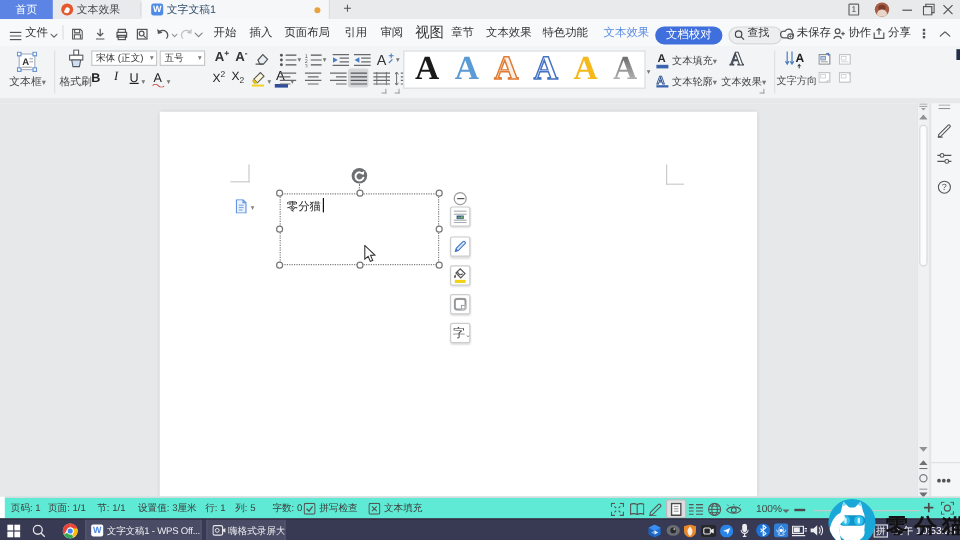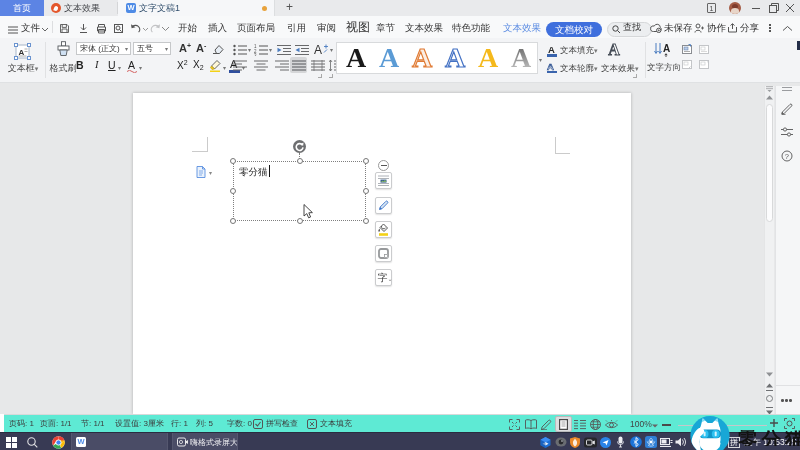--- a/index.html
+++ b/index.html
@@ -466,20 +466,21 @@
     <path d="M6.5 6.5 L6.5 0.3 A6.2 6.2 0 0 1 12.4 4.5 z" fill="#ea4335"></path>
     <path d="M6.5 0.3 A6.2 6.2 0 0 0 1.1 9.6 L4.3 5 L6.5 4 z" fill="#ea4335"></path>
     <path d="M1.1 9.6 A6.2 6.2 0 0 0 9.2 12 L6.5 6.5 z" fill="#34a853"></path>
     <path d="M12.4 4.5 A6.2 6.2 0 0 1 9.2 12 L8 8.5 z" fill="#fbbc05"></path>
     <path d="M12.4 4.5 L6.5 4.3 L8 8.5 z" fill="#fbbc05"></path>
     <circle cx="6.5" cy="6.5" r="2.6" fill="#4285f4" stroke="#fff" stroke-width="0.9"></circle>
   </svg>
   <div class="a" style="left:71px;top:0;width:97px;height:18px;background:#4a4c66;border-left:1px solid #55576f;border-right:1px solid #55576f;overflow:hidden">
     <div class="a" style="left:4px;top:4px;width:10px;height:10px;background:#fff;border-radius:1.5px"></div>
     <div class="a" style="left:4px;top:4px;width:10px;height:10px;font-size:7.5px;font-weight:bold;color:#4e8be6;text-align:center;line-height:10px">W</div>
+    <div class="a" style="left:17px;top:0;width:80px;height:18px;line-height:19px;font-size:8px;letter-spacing:-0.2px;color:#ededf0;white-space:nowrap">文字文稿1 - WPS Off...</div>
   </div>
   <div class="a" style="left:172px;top:0;width:66px;height:18px;background:#4a4c66;border-left:1px solid #55576f;border-right:1px solid #55576f;overflow:hidden">
     <svg class="a" style="left:4px;top:4px" width="11" height="10">
         <rect x="0.5" y="1" width="8" height="8" rx="1.5" fill="none" stroke="#e8e8ea" stroke-width="1"></rect>
         <path d="M8.5 4.5 L11 3v4L8.5 5.5" fill="#e8e8ea"></path>
         <circle cx="4" cy="5" r="1.6" fill="none" stroke="#e8e8ea" stroke-width="0.8"></circle>
       </svg>
     <div class="a" style="left:17px;top:0;width:60px;height:18px;line-height:19px;font-size:8px;color:#ededf0;white-space:nowrap">嗨格式录屏大师</div>
   </div>
 

